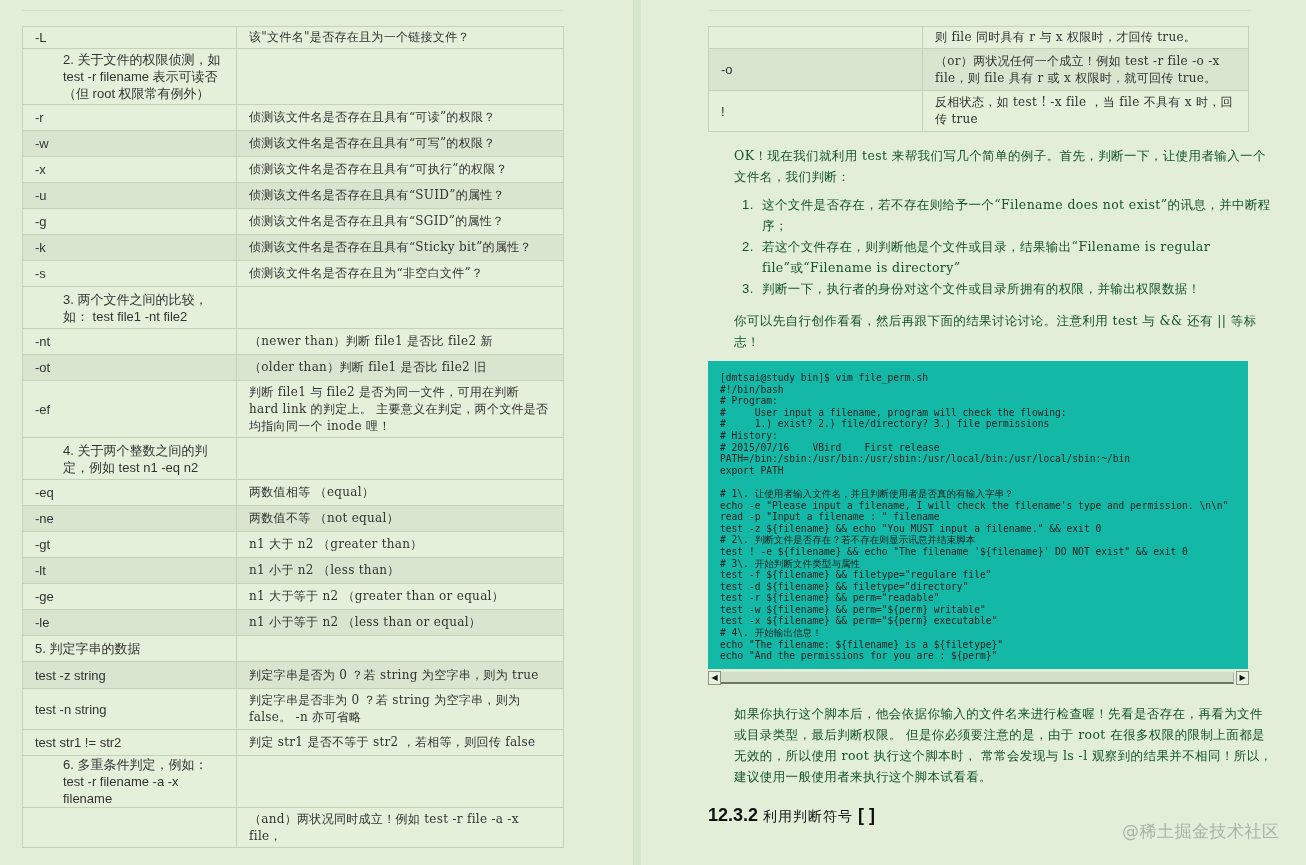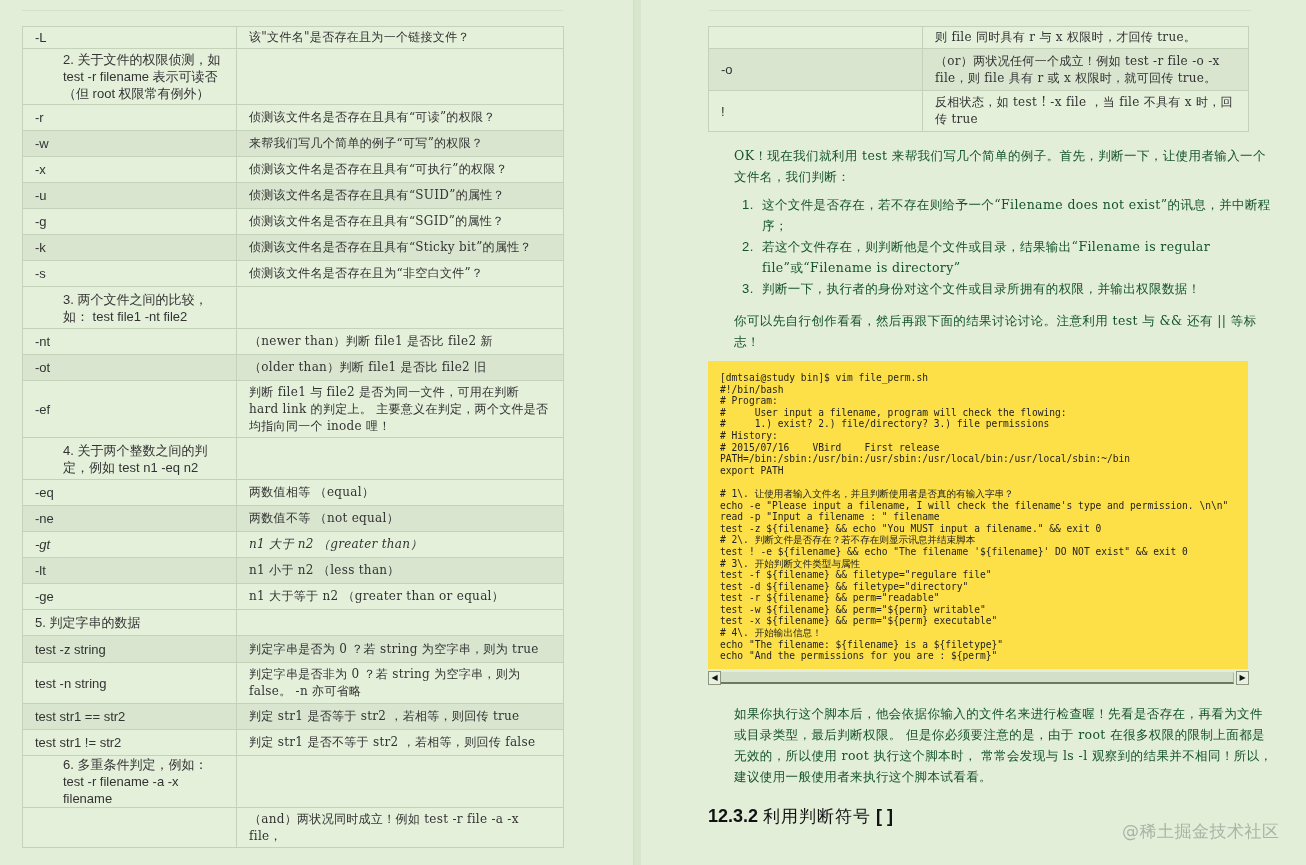--- a/index.html
+++ b/index.html
@@ -50,21 +50,21 @@
   }
   #intro { top:145px; }
   #steps { top:194px; margin:0; padding:0; list-style:none; }
   #steps li { position:relative; padding-left:28px; margin-bottom:0; }
   #steps li .num { position:absolute; left:8px; font-family:"Liberation Sans",sans-serif; font-size:13px; }
   #note { top:310px; }
   #after { top:703px; }
 
   .code-box {
     position:absolute; left:708px; top:361px; width:540px; height:308px;
-    background:#fde047; overflow:hidden;
+    background:#14b8a6; overflow:hidden;
   }
   .code-box pre {
     margin:0; padding:11px 0 0 12px;
     font-family:"DejaVu Sans Mono","Liberation Mono",monospace;
     font-size:9.6px; line-height:11.6px; color:#222; white-space:pre;
   }
   .scrollbar {
     position:absolute; left:708px; top:671px; width:540px; height:14px;
   }
   .scrollbar .arrow {
@@ -77,21 +77,21 @@
   .scrollbar .track {
     position:absolute; left:13px; top:1px; width:512px; height:10px;
     background:#d4dfca; border-bottom:2px solid #6c7863; border-right:1px solid #aab5a0;
     border-radius:0 2px 0 0;
   }
 
   #section-heading {
     position:absolute; left:708px; top:805px;
     font-family:"Liberation Sans",sans-serif; font-weight:bold; font-size:18px; color:#111;
   }
-  #section-heading .zh { font-family:"DejaVu Serif",serif; font-weight:normal; font-size:17px; letter-spacing:1px; }
+  #section-heading .zh { font-family:"DejaVu Serif",serif; font-weight:normal; font-size:14px; letter-spacing:1px; }
   #watermark {
     position:absolute; left:1122px; top:820px;
     font-family:"DejaVu Sans",sans-serif; font-size:17px; color:rgba(150,160,150,0.75);
     letter-spacing:0.5px;
   }
 </style>
 </head>
 <body>
 
 <div class="page" id="page-left">
@@ -115,21 +115,21 @@
       <tr class="plain" style="height: 56px;">
         <td class="cat">2. 关于文件的权限侦测，如 test -r filename 表示可读否 （但 root 权限常有例外）</td>
         <td class="desc"></td>
       </tr>
       <tr class="plain" style="height: 26px;">
         <td>-r</td>
         <td class="desc">侦测该文件名是否存在且具有“可读”的权限？</td>
       </tr>
       <tr class="shade" style="height: 26px;">
         <td>-w</td>
-        <td class="desc">来帮我们写几个简单的例子“可写”的权限？</td>
+        <td class="desc">侦测该文件名是否存在且具有“可写”的权限？</td>
       </tr>
       <tr class="plain" style="height: 26px;">
         <td>-x</td>
         <td class="desc">侦测该文件名是否存在且具有“可执行”的权限？</td>
       </tr>
       <tr class="shade" style="height: 26px;">
         <td>-u</td>
         <td class="desc">侦测该文件名是否存在且具有“SUID”的属性？</td>
       </tr>
       <tr class="plain" style="height: 26px;">
@@ -165,47 +165,47 @@
         <td class="desc"></td>
       </tr>
       <tr class="plain" style="height: 26px;">
         <td>-eq</td>
         <td class="desc">两数值相等 （equal）</td>
       </tr>
       <tr class="shade" style="height: 26px;">
         <td>-ne</td>
         <td class="desc">两数值不等 （not equal）</td>
       </tr>
-      <tr class="plain" style="height: 26px; font-style: italic;">
+      <tr class="plain" style="height: 26px;">
         <td>-gt</td>
         <td class="desc">n1 大于 n2 （greater than）</td>
       </tr>
       <tr class="shade" style="height: 26px;">
         <td>-lt</td>
         <td class="desc">n1 小于 n2 （less than）</td>
       </tr>
       <tr class="plain" style="height: 26px;">
         <td>-ge</td>
         <td class="desc">n1 大于等于 n2 （greater than or equal）</td>
+      </tr>
+      <tr class="shade" style="height: 26px;">
+        <td>-le</td>
+        <td class="desc">n1 小于等于 n2 （less than or equal）</td>
       </tr>
       <tr class="plain" style="height: 26px;">
         <td>5. 判定字串的数据</td>
         <td class="desc"></td>
       </tr>
       <tr class="shade" style="height: 27px; margin-left: 12px;">
         <td>test -z string</td>
         <td class="desc">判定字串是否为 0 ？若 string 为空字串，则为 true</td>
       </tr>
       <tr class="plain" style="height: 41px;">
         <td>test -n string</td>
         <td class="desc">判定字串是否非为 0 ？若 string 为空字串，则为 false。 -n 亦可省略</td>
-      </tr>
-      <tr class="shade" style="height: 26px;">
-        <td>test str1 == str2</td>
-        <td class="desc">判定 str1 是否等于 str2 ，若相等，则回传 true</td>
       </tr>
       <tr class="plain" style="height: 26px;">
         <td>test str1 != str2</td>
         <td class="desc">判定 str1 是否不等于 str2 ，若相等，则回传 false</td>
       </tr>
       <tr class="plain" style="height: 42px;">
         <td class="cat">6. 多重条件判定，例如： test -r filename -a -x filename</td>
         <td class="desc"></td>
       </tr>
       <tr class="plain" style="height: 40px;">

